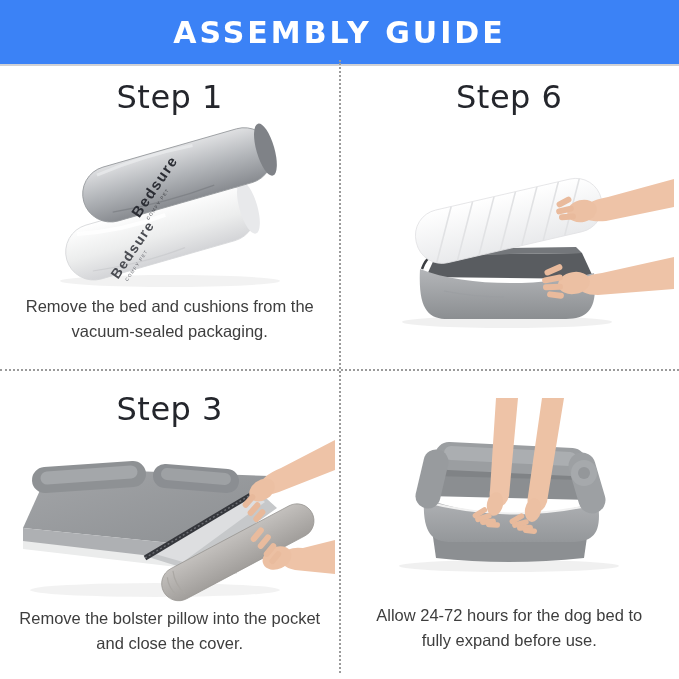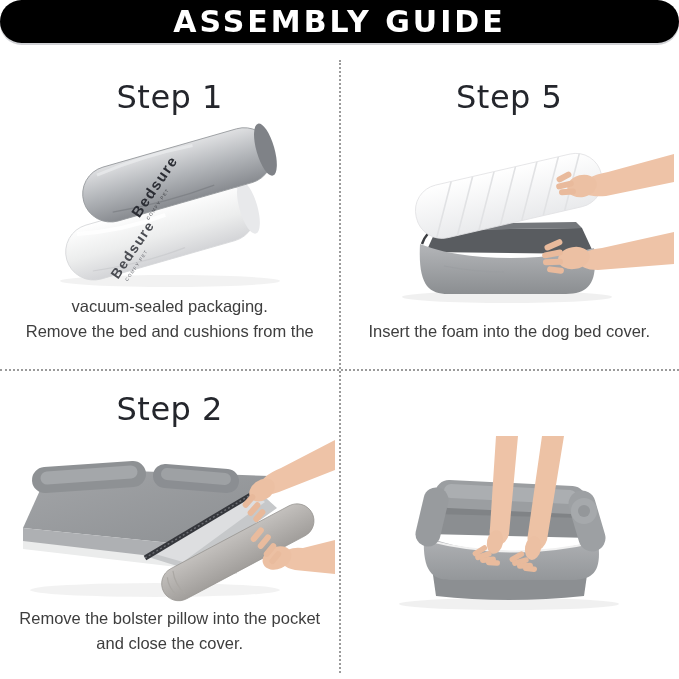--- a/index.html
+++ b/index.html
@@ -4,25 +4,24 @@
 <style>
   html,body{margin:0;padding:0;background:#ffffff;}
   .page{
     position:relative;
     width:679px;height:679px;
     background:#ffffff;
     overflow:hidden;
     font-family:"Liberation Sans", sans-serif;
   }
   .banner{
-    position:absolute;top:0;left:0;right:0;height:43px;
-    background:#000000;
+    position:absolute;top:0;left:0;right:0;height:64px;
+    background:#3b82f6;
     display:flex;align-items:center;justify-content:center;
     box-shadow:0 2px 0 rgba(120,124,134,.35);
-    border-radius:26px;
   }
   .banner h1{
     margin:0;color:#ffffff;
     font-size:30px;font-weight:bold;letter-spacing:3px;
     font-family:"DejaVu Sans","Liberation Sans",sans-serif;
   }
   .grid{
     position:absolute;top:58px;left:0;
     width:679px;height:621px;
     display:grid;
@@ -103,27 +102,27 @@
             <path d="M95,34 q50,-6 100,-2" stroke="#eef0f1" stroke-width="3" fill="none" opacity="0.6"></path>
             <path d="M100,74 q55,6 105,2" stroke="#75787d" stroke-width="1.2" fill="none" opacity="0.6"></path>
             <g transform="rotate(-40 142 72)">
               <text class="svg-brand" x="118" y="72" font-size="15" letter-spacing="1.5" fill="#2b2d34">Bedsure</text>
               <text x="122" y="81" font-size="4.5" letter-spacing="1.2" fill="#45474d">COMFY PET</text>
             </g>
           </g>
         </svg>
       </div>
       <p class="caption">
+        <span>Remove the bed and cushions from the</span>
         <span>vacuum-sealed packaging.</span>
-        <span>Remove the bed and cushions from the</span>
       </p>
     </section>
 
     <section class="cell">
-      <h2 class="step-title">Step 5</h2>
+      <h2 class="step-title">Step 6</h2>
       <div class="illus">
         <svg width="330" height="172" viewBox="0 0 330 172">
           <defs>
             <linearGradient id="s2f" x1="0" y1="0" x2="0" y2="1">
               <stop offset="0" stop-color="#ffffff"></stop>
                 <stop offset="1" stop-color="#e9eaec"></stop>
             </linearGradient>
             <linearGradient id="s2c" x1="0" y1="0" x2="0" y2="1">
               <stop offset="0" stop-color="#b4b6b9"></stop>
                 <stop offset="1" stop-color="#8b8e91"></stop>
@@ -166,27 +165,24 @@
           <g>
             <path d="M330,100 L330,132 L254,138 Q236,138 234,128 Q238,118 258,116 Z" fill="#eec3a7"></path>
             <ellipse cx="230" cy="126" rx="16" ry="11" fill="#ecc0a3" transform="rotate(-10 230 126)"></ellipse>
             <rect x="200" y="110" width="19" height="6" rx="3" fill="#e9ba9c" transform="rotate(-24 209 113)"></rect>
             <rect x="198" y="119" width="21" height="6" rx="3" fill="#e9ba9c" transform="rotate(-11 208 122)"></rect>
             <rect x="199" y="127" width="20" height="6" rx="3" fill="#e9ba9c" transform="rotate(-2 209 130)"></rect>
             <rect x="203" y="135" width="17" height="6" rx="3" fill="#e9ba9c" transform="rotate(7 211 138)"></rect>
           </g>
         </svg>
       </div>
-      <p class="caption">
-        <span>Insert the foam into the dog bed cover.</span>
-      </p>
-    </section>
-
-    <section class="cell">
-      <h2 class="step-title">Step 2</h2>
+    </section>
+
+    <section class="cell">
+      <h2 class="step-title">Step 3</h2>
       <div class="illus">
         <svg width="330" height="178" viewBox="0 0 330 178">
           <defs>
             <linearGradient id="s3t" x1="0" y1="0" x2="1" y2="1">
               <stop offset="0" stop-color="#a3a5a8"></stop>
                 <stop offset="1" stop-color="#8b8e91"></stop>
             </linearGradient>
             <linearGradient id="s3p" x1="0" y1="0" x2="0" y2="1">
               <stop offset="0" stop-color="#c3c0bd"></stop>
                 <stop offset="1" stop-color="#a19e9b"></stop>
@@ -275,20 +271,24 @@
             <rect x="142" y="124" width="14" height="5.5" rx="2.8" fill="#e9bb9d" transform="rotate(4 149 127)"></rect>
             <path d="M198,0 L220,0 L203,104 Q199,116 189,114 Q182,110 184,98 Z" fill="#edc2a5"></path>
             <ellipse cx="189" cy="112" rx="8" ry="12" fill="#ecc0a3" transform="rotate(10 189 112)"></ellipse>
             <rect x="165" y="118" width="16" height="5.5" rx="2.8" fill="#e8ba9c" transform="rotate(-30 173 121)"></rect>
             <rect x="168" y="123" width="17" height="5.5" rx="2.8" fill="#e8ba9c" transform="rotate(-16 176 126)"></rect>
             <rect x="173" y="127" width="16" height="5.5" rx="2.8" fill="#e8ba9c" transform="rotate(-4 181 130)"></rect>
             <rect x="179" y="130" width="14" height="5.5" rx="2.8" fill="#e8ba9c" transform="rotate(6 186 133)"></rect>
           </g>
         </svg>
       </div>
+      <p class="caption">
+        <span>Allow 24-72 hours for the dog bed to</span>
+        <span>fully expand before use.</span>
+      </p>
     </section>
 
   </div>
 
   <div class="divider-v"></div>
   <div class="divider-h"></div>
 
 </div>
 
 </body></html>

